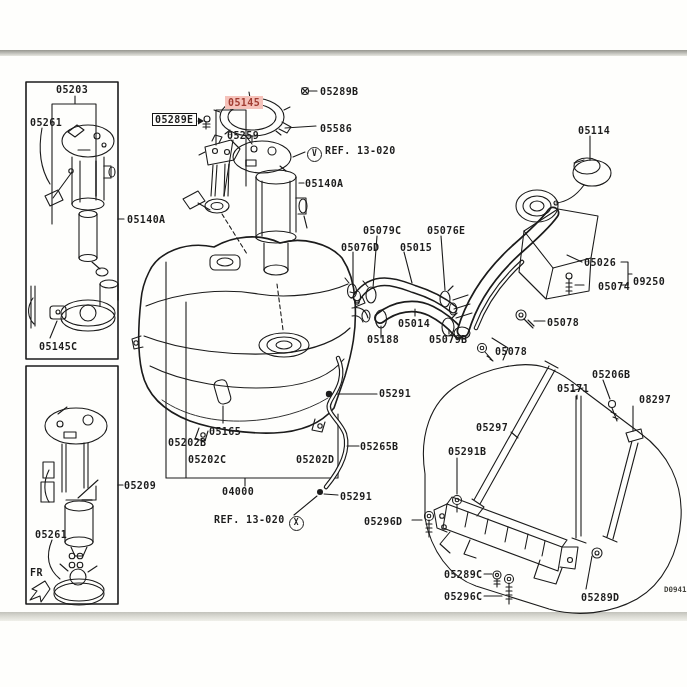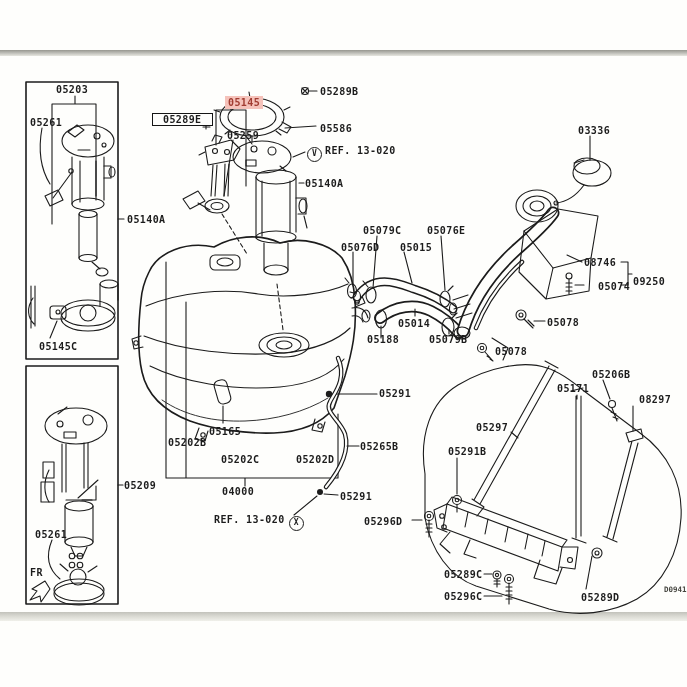--- a/index.html
+++ b/index.html
@@ -19,21 +19,21 @@
   .tubecore{stroke:#fefefc;stroke-width:6;fill:none;stroke-linecap:round;}
   .tube2{stroke:#1c1c1c;stroke-width:12;fill:none;stroke-linecap:round;}
   .tube2core{stroke:#fefefc;stroke-width:8.5;fill:none;stroke-linecap:round;}
   .pipe{stroke:#1c1c1c;stroke-width:13;fill:none;stroke-linecap:round;}
   .pipecore{stroke:#fefefc;stroke-width:9.5;fill:none;stroke-linecap:round;}
   .smtube{stroke:#1c1c1c;stroke-width:4.5;fill:none;stroke-linecap:round;}
   .smtubecore{stroke:#fefefc;stroke-width:2.2;fill:none;stroke-linecap:round;}
   .lbl{position:absolute;font:700 10px "DejaVu Sans Mono",monospace;letter-spacing:.4px;
        color:#1c1c1c;white-space:nowrap;line-height:11px;}
   .lbl.highlight{background:#f5c2ba;color:#a13c31;padding:1px 3px;}
-  .lbl.boxed{border:1.6px solid #151515;padding:0 10px;background:#fefefc;}
+  .lbl.boxed{border:1.6px solid #151515;padding:0 2px;background:#fefefc;}
   .lbl.tiny{font-size:7.5px;font-weight:700;color:#45453f;letter-spacing:0;}
   .marker{display:inline-block;width:13px;height:13px;border:1.3px solid #1c1c1c;border-radius:50%;
           font-size:8px;line-height:12px;text-align:center;vertical-align:-2px;letter-spacing:0;}
   .marker.before{margin-right:3px;}
   .marker.after{margin-left:4px;}
 </style>
 </head>
 <body>
 
 <div id="stage">
@@ -279,37 +279,37 @@
       <span class="lbl " style="left: 124px; top: 480px;"><span>05209</span></span>
       <span class="lbl " style="left: 35px; top: 529px;"><span>05261</span></span>
       <span class="lbl " style="left: 30px; top: 567px;"><span>FR</span></span>
       <span class="lbl boxed" style="left: 152px; top: 113px;"><span>05289E</span></span>
       <span class="lbl highlight" style="left: 211px; top: 96px; margin-left: 14px;"><span>05145</span></span>
       <span class="lbl " style="left: 227px; top: 130px;"><span>05259</span></span>
       <span class="lbl " style="left: 320px; top: 86px;"><span>05289B</span></span>
       <span class="lbl " style="left: 320px; top: 123px;"><span>05586</span></span>
       <span class="lbl ref" style="left: 307px; top: 145px;"><span class="marker before">V</span><span>REF. 13-020</span></span>
       <span class="lbl " style="left: 305px; top: 178px;"><span>05140A</span></span>
-      <span class="lbl " style="left: 578px; top: 125px;"><span>03336</span></span>
+      <span class="lbl " style="left: 578px; top: 125px;"><span>05114</span></span>
       <span class="lbl " style="left: 363px; top: 225px;"><span>05079C</span></span>
       <span class="lbl " style="left: 341px; top: 242px;"><span>05076D</span></span>
       <span class="lbl " style="left: 400px; top: 242px;"><span>05015</span></span>
       <span class="lbl " style="left: 427px; top: 225px;"><span>05076E</span></span>
       <span class="lbl " style="left: 398px; top: 318px;"><span>05014</span></span>
       <span class="lbl " style="left: 367px; top: 334px;"><span>05188</span></span>
       <span class="lbl " style="left: 429px; top: 334px;"><span>05079B</span></span>
       <span class="lbl " style="left: 495px; top: 346px;"><span>05078</span></span>
       <span class="lbl " style="left: 547px; top: 317px;"><span>05078</span></span>
-      <span class="lbl " style="left: 584px; top: 257px;"><span>08746</span></span>
+      <span class="lbl " style="left: 584px; top: 257px;"><span>05026</span></span>
       <span class="lbl " style="left: 586px; top: 281px; margin-left: 12px;"><span>05074</span></span>
       <span class="lbl " style="left: 633px; top: 276px;"><span>09250</span></span>
       <span class="lbl " style="left: 379px; top: 388px;"><span>05291</span></span>
       <span class="lbl " style="left: 209px; top: 426px;"><span>05165</span></span>
       <span class="lbl " style="left: 168px; top: 437px;"><span>05202B</span></span>
-      <span class="lbl " style="left: 188px; top: 454px; padding-left: 33px;"><span>05202C</span></span>
+      <span class="lbl " style="left: 188px; top: 454px;"><span>05202C</span></span>
       <span class="lbl " style="left: 296px; top: 454px;"><span>05202D</span></span>
       <span class="lbl " style="left: 360px; top: 441px;"><span>05265B</span></span>
       <span class="lbl " style="left: 222px; top: 486px;"><span>04000</span></span>
       <span class="lbl " style="left: 340px; top: 491px;"><span>05291</span></span>
       <span class="lbl ref" style="left: 214px; top: 514px;"><span>REF. 13-020</span><span class="marker after">X</span></span>
       <span class="lbl " style="left: 364px; top: 516px;"><span>05296D</span></span>
       <span class="lbl " style="left: 476px; top: 422px;"><span>05297</span></span>
       <span class="lbl " style="left: 448px; top: 446px;"><span>05291B</span></span>
       <span class="lbl " style="left: 557px; top: 383px;"><span>05171</span></span>
       <span class="lbl " style="left: 592px; top: 369px;"><span>05206B</span></span>

